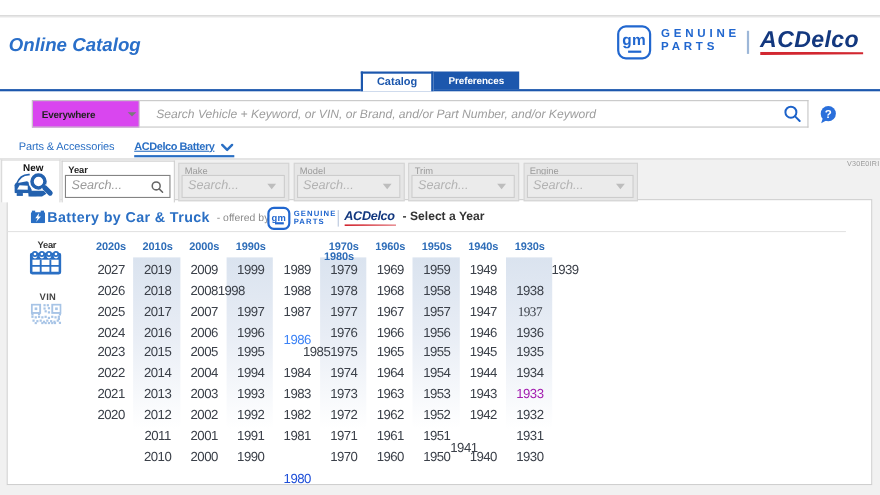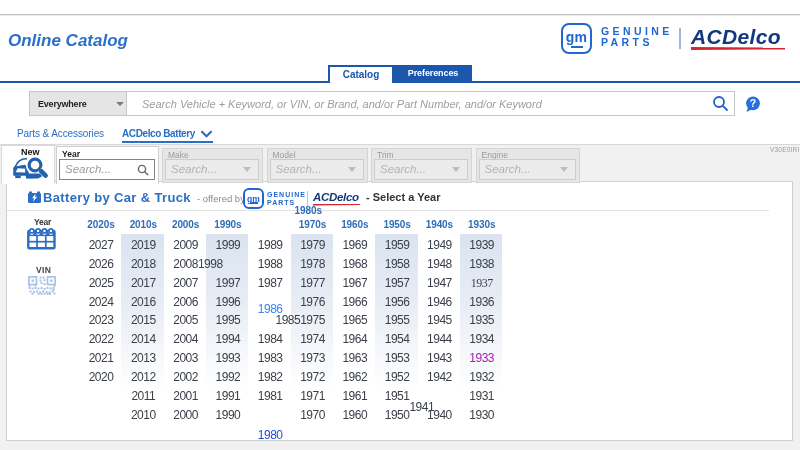--- a/index.html
+++ b/index.html
@@ -15,38 +15,38 @@
 <span style="font-size:14px;font-weight:bold;color:#2167cf;position:relative;top:2.5px;letter-spacing:0.3px;">gm</span>
 <div style="position:absolute;left:7.5px;right:7.5px;bottom:4.2px;height:2.2px;background:#2167cf;"></div>
 </div>
 <div class="a" style="left:601px;top:25.5px;font-size:10.5px;font-weight:bold;color:#2167cf;letter-spacing:3.4px;line-height:11.5px;">GENUINE<br>PARTS</div>
 <div class="a" style="left:679px;top:28px;width:1.5px;height:21px;background:#9db7d8;"></div>
 <div class="a" style="left:691px;top:25px;font-size:21px;font-weight:bold;font-style:italic;color:#13387f;letter-spacing:0.35px;">ACDelco</div>
 <div class="a" style="left:691px;top:47px;width:94px;height:3px;background:#d22730;clip-path:polygon(0 0,100% 20%,100% 80%,0 100%);"></div>
 <div class="a" style="left:0;top:81px;width:800px;height:2px;background:#1c57ad;"></div>
 <div class="a" style="left:328px;top:65px;width:66px;height:18px;background:#fff;border:2px solid #1c57ad;border-bottom:none;box-sizing:border-box;text-align:center;font-size:10px;font-weight:bold;color:#1c57ad;line-height:15px;">Catalog</div>
 <div class="a" style="left:394px;top:65px;width:78px;height:16px;background:#1c57ad;text-align:center;font-size:9px;font-weight:bold;color:#fff;line-height:16px;letter-spacing:-0.1px;">Preferences</div>
-<div class="a" style="left:29px;top:91px;width:98px;height:25px;border:1px solid #c6c6c6;box-sizing:border-box;background:#e5e5e5;">
+<div class="a" style="left:29px;top:91px;width:98px;height:25px;border:1px solid #c6c6c6;box-sizing:border-box;background:#d946ef;">
     <span style="position:absolute;left:8px;top:7px;font-size:9px;font-weight:bold;color:#222;letter-spacing:-0.2px;">Everywhere</span>
     <span style="position:absolute;left:86px;top:10px;width:0;height:0;border-left:4px solid transparent;border-right:4px solid transparent;border-top:4.5px solid #7a7a7a;"></span>
   </div>
 <div class="a" style="left:127px;top:91px;width:608px;height:25px;border:1px solid #c6c6c6;border-left:none;box-sizing:border-box;background:#fff;">
     <span style="position:absolute;left:15px;top:6px;font-size:11px;font-style:italic;color:#9d9d9d;">Search Vehicle + Keyword, or VIN, or Brand, and/or Part Number, and/or Keyword</span>
   </div>
 <svg class="a" style="left:712px;top:95px;" width="17" height="17" viewBox="0 0 17 17">
 <circle cx="7" cy="7" r="5" fill="none" stroke="#1c62c9" stroke-width="1.8"></circle>
 <line x1="10.8" y1="10.8" x2="15" y2="15" stroke="#1c62c9" stroke-width="1.8" stroke-linecap="round"></line>
 </svg>
 <svg class="a" style="left:745px;top:96px;" width="17" height="17" viewBox="0 0 17 17">
 <path d="M3 11.5 L1.5 16 L7 13.2 Z" fill="#2a6fdb"></path>
 <circle cx="8" cy="7.3" r="6.9" fill="#2a6fdb"></circle>
 <text x="8" y="11" font-size="10.5" font-weight="bold" fill="#fff" text-anchor="middle" font-family="Liberation Sans,sans-serif">?</text>
 </svg>
 <div class="a" style="left:17px;top:128px;font-size:10px;color:#2a6fc4;letter-spacing:-0.1px;">Parts &amp; Accessories</div>
-<div class="a" style="left:122px;top:127.5px;font-size:10px;font-weight:bold;color:#2a6fc4;letter-spacing:-0.4px;">ACDelco Battery</div>
+<div class="a" style="left:122px;top:127.5px;font-size:10px;font-weight:bold;color:#2a6fc4;letter-spacing:-0.4px;text-decoration:underline;">ACDelco Battery</div>
 <svg class="a" style="left:200px;top:129.5px;" width="13" height="9" viewBox="0 0 13 9">
 <path d="M2 1.8 L6.5 6.3 L11 1.8" fill="none" stroke="#2a6fc4" stroke-width="2.2" stroke-linecap="round" stroke-linejoin="round"></path>
 </svg>
 <div class="a" style="left:122px;top:140.5px;width:91px;height:2.5px;background:#2a6fc4;"></div>
 <div class="a" style="left:0;top:144px;width:800px;height:306px;background:#f1f1f1;border-top:1px solid #d8d8d8;box-sizing:border-box;"></div>
 <div class="a" style="left:6px;top:181px;width:787px;height:259.5px;background:#fff;border:1px solid #cfcfcf;box-sizing:border-box;"></div>
 <div class="a" style="left:1px;top:145px;width:54px;height:39px;background:#fff;border:1px solid #d8d8d8;border-bottom:none;box-sizing:border-box;"></div>
 <div class="a" style="left:21px;top:147px;font-size:9px;font-weight:bold;color:#111;">New</div>
 <svg class="a" style="left:11px;top:155px;" width="40" height="26" viewBox="0 0 40 26">
 <path d="M4 12.5 Q7.5 3.2 16 3.8" fill="none" stroke="#2361ae" stroke-width="1.7"></path>
@@ -175,21 +175,21 @@
   </svg>
 <div class="a" style="left:121.3px;top:233.5px;width:42.5px;height:156px;background:linear-gradient(180deg,#dae3ef 0%,#e8edf5 45%,rgba(255,255,255,0) 100%);"></div>
 <div class="a" style="left:205.9px;top:233.5px;width:42.5px;height:156px;background:linear-gradient(180deg,#dae3ef 0%,#e8edf5 45%,rgba(255,255,255,0) 100%);"></div>
 <div class="a" style="left:290.5px;top:233.5px;width:42.5px;height:156px;background:linear-gradient(180deg,#dae3ef 0%,#e8edf5 45%,rgba(255,255,255,0) 100%);"></div>
 <div class="a" style="left:375.1px;top:233.5px;width:42.5px;height:156px;background:linear-gradient(180deg,#dae3ef 0%,#e8edf5 45%,rgba(255,255,255,0) 100%);"></div>
 <div class="a" style="left:459.7px;top:233.5px;width:42.5px;height:156px;background:linear-gradient(180deg,#dae3ef 0%,#e8edf5 45%,rgba(255,255,255,0) 100%);"></div>
 <div class="a" style="left:71.0px;top:218.5px;width:60px;text-align:center;font-size:10px;font-weight:bold;color:#2e6db8;letter-spacing:-0.1px;">2020s</div>
 <div class="a" style="left:113.3px;top:218.5px;width:60px;text-align:center;font-size:10px;font-weight:bold;color:#2e6db8;letter-spacing:-0.1px;">2010s</div>
 <div class="a" style="left:155.6px;top:218.5px;width:60px;text-align:center;font-size:10px;font-weight:bold;color:#2e6db8;letter-spacing:-0.1px;">2000s</div>
 <div class="a" style="left:197.9px;top:218.5px;width:60px;text-align:center;font-size:10px;font-weight:bold;color:#2e6db8;letter-spacing:-0.1px;">1990s</div>
-<div class="a" style="left:240.2px;top:205px;width:60px;text-align:center;font-size:10px;font-weight:bold;color:#2e6db8;letter-spacing:-0.1px;padding-left:38px;">1980s</div>
+<div class="a" style="left:240.2px;top:228px;width:60px;text-align:center;font-size:10px;font-weight:bold;color:#2e6db8;letter-spacing:-0.1px;padding-left:38px;">1980s</div>
 <div class="a" style="left:282.5px;top:218.5px;width:60px;text-align:center;font-size:10px;font-weight:bold;color:#2e6db8;letter-spacing:-0.1px;">1970s</div>
 <div class="a" style="left:324.8px;top:218.5px;width:60px;text-align:center;font-size:10px;font-weight:bold;color:#2e6db8;letter-spacing:-0.1px;">1960s</div>
 <div class="a" style="left:367.1px;top:218.5px;width:60px;text-align:center;font-size:10px;font-weight:bold;color:#2e6db8;letter-spacing:-0.1px;">1950s</div>
 <div class="a" style="left:409.4px;top:218.5px;width:60px;text-align:center;font-size:10px;font-weight:bold;color:#2e6db8;letter-spacing:-0.1px;">1940s</div>
 <div class="a" style="left:451.7px;top:218.5px;width:60px;text-align:center;font-size:10px;font-weight:bold;color:#2e6db8;letter-spacing:-0.1px;">1930s</div>
 <div class="a" style="left:71.0px;top:237.8px;width:60px;text-align:center;font-size:12px;color:#3b4049;letter-spacing:-0.5px;">2027</div>
 <div class="a" style="left:71.0px;top:256.7px;width:60px;text-align:center;font-size:12px;color:#3b4049;letter-spacing:-0.5px;">2026</div>
 <div class="a" style="left:71.0px;top:275.6px;width:60px;text-align:center;font-size:12px;color:#3b4049;letter-spacing:-0.5px;">2025</div>
 <div class="a" style="left:71.0px;top:294.5px;width:60px;text-align:center;font-size:12px;color:#3b4049;letter-spacing:-0.5px;">2024</div>
 <div class="a" style="left:71.0px;top:313.4px;width:60px;text-align:center;font-size:12px;color:#3b4049;letter-spacing:-0.5px;">2023</div>
@@ -269,21 +269,21 @@
 <div class="a" style="left:409.4px;top:237.8px;width:60px;text-align:center;font-size:12px;color:#3b4049;letter-spacing:-0.5px;">1949</div>
 <div class="a" style="left:409.4px;top:256.7px;width:60px;text-align:center;font-size:12px;color:#3b4049;letter-spacing:-0.5px;">1948</div>
 <div class="a" style="left:409.4px;top:275.6px;width:60px;text-align:center;font-size:12px;color:#3b4049;letter-spacing:-0.5px;">1947</div>
 <div class="a" style="left:409.4px;top:294.5px;width:60px;text-align:center;font-size:12px;color:#3b4049;letter-spacing:-0.5px;">1946</div>
 <div class="a" style="left:409.4px;top:313.4px;width:60px;text-align:center;font-size:12px;color:#3b4049;letter-spacing:-0.5px;">1945</div>
 <div class="a" style="left:409.4px;top:332.3px;width:60px;text-align:center;font-size:12px;color:#3b4049;letter-spacing:-0.5px;">1944</div>
 <div class="a" style="left:409.4px;top:351.2px;width:60px;text-align:center;font-size:12px;color:#3b4049;letter-spacing:-0.5px;">1943</div>
 <div class="a" style="left:409.4px;top:370.1px;width:60px;text-align:center;font-size:12px;color:#3b4049;letter-spacing:-0.5px;">1942</div>
 <div class="a" style="left:409.4px;top:400px;width:60px;text-align:left;font-size:12px;color:#3b4049;letter-spacing:-0.5px;">1941</div>
 <div class="a" style="left:409.4px;top:407.9px;width:60px;text-align:center;font-size:12px;color:#3b4049;letter-spacing:-0.5px;">1940</div>
-<div class="a" style="left:451.7px;top:237.8px;width:60px;text-align:center;font-size:12px;color:#3b4049;letter-spacing:-0.5px;">1939</div>
+<div class="a" style="left:451.7px;top:237.8px;width:60px;text-align:center;font-size:12px;color:#3b4049;letter-spacing:-0.5px;padding-left:32px;">1939</div>
 <div class="a" style="left:451.7px;top:256.7px;width:60px;text-align:center;font-size:12px;color:#3b4049;letter-spacing:-0.5px;">1938</div>
 <div class="a" style="left:451.7px;top:275.6px;width:60px;text-align:center;font-size:12px;color:#3b4049;letter-spacing:-0.5px;font-family:Liberation Serif, serif;">1937</div>
 <div class="a" style="left:451.7px;top:294.5px;width:60px;text-align:center;font-size:12px;color:#3b4049;letter-spacing:-0.5px;">1936</div>
 <div class="a" style="left:451.7px;top:313.4px;width:60px;text-align:center;font-size:12px;color:#3b4049;letter-spacing:-0.5px;">1935</div>
 <div class="a" style="left:451.7px;top:332.3px;width:60px;text-align:center;font-size:12px;color:#3b4049;letter-spacing:-0.5px;">1934</div>
 <div class="a" style="left:451.7px;top:351.2px;width:60px;text-align:center;font-size:12px;color:#a21caf;letter-spacing:-0.5px;">1933</div>
 <div class="a" style="left:451.7px;top:370.1px;width:60px;text-align:center;font-size:12px;color:#3b4049;letter-spacing:-0.5px;">1932</div>
 <div class="a" style="left:451.7px;top:389.0px;width:60px;text-align:center;font-size:12px;color:#3b4049;letter-spacing:-0.5px;">1931</div>
 <div class="a" style="left:451.7px;top:407.9px;width:60px;text-align:center;font-size:12px;color:#3b4049;letter-spacing:-0.5px;">1930</div>
 </body></html>

